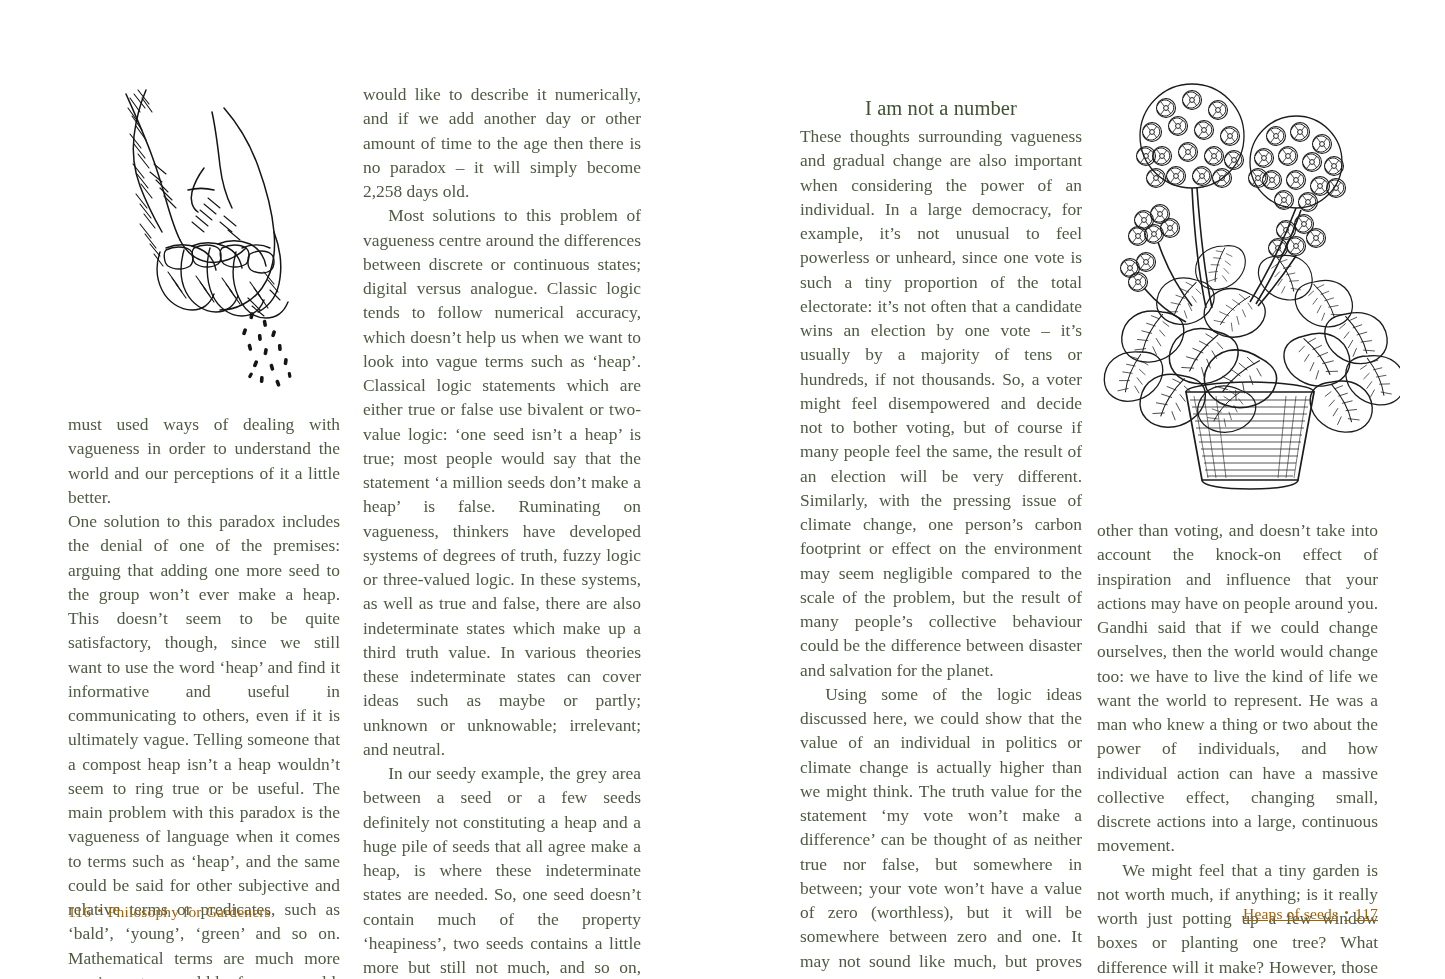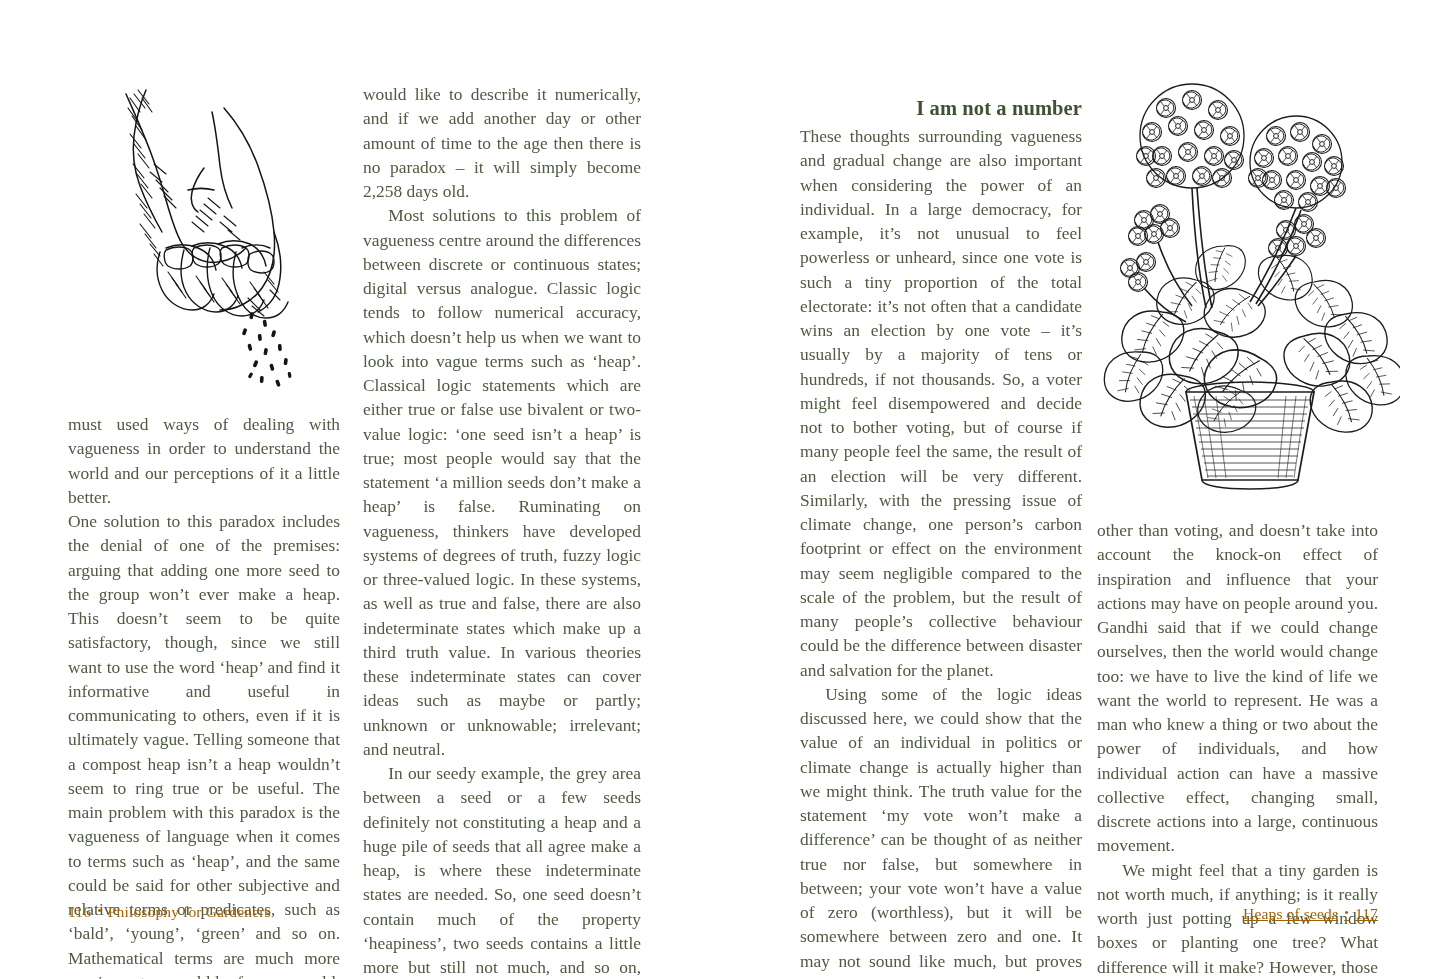--- a/index.html
+++ b/index.html
@@ -40,25 +40,25 @@
     text-align: justify;
   }
   .col p.indent { text-indent: 1.45em; }
   .col p.flush  { text-indent: 0; }
   .col p:last-child { text-align-last: justify; }
 
   
   h2.section-head {
     font-size: 20.5px;
     line-height: 29px;
-    font-weight: bold;
+    font-weight: normal;
     margin: 12px 0 1px 0;
     color: #3f5133;
     letter-spacing: .1px;
-    text-align: right;
+    text-align: center;
   }
 
   
   #col1 { left: 68px;   top: 412px; width: 272px; }
   #col2 { left: 363px;  top: 82px;  width: 278px; }
   #col3 { left: 800px;  top: 82px;  width: 282px; }
   #col4 { left: 1097px; top: 518px; width: 281px; }
 
   
   .folio {

